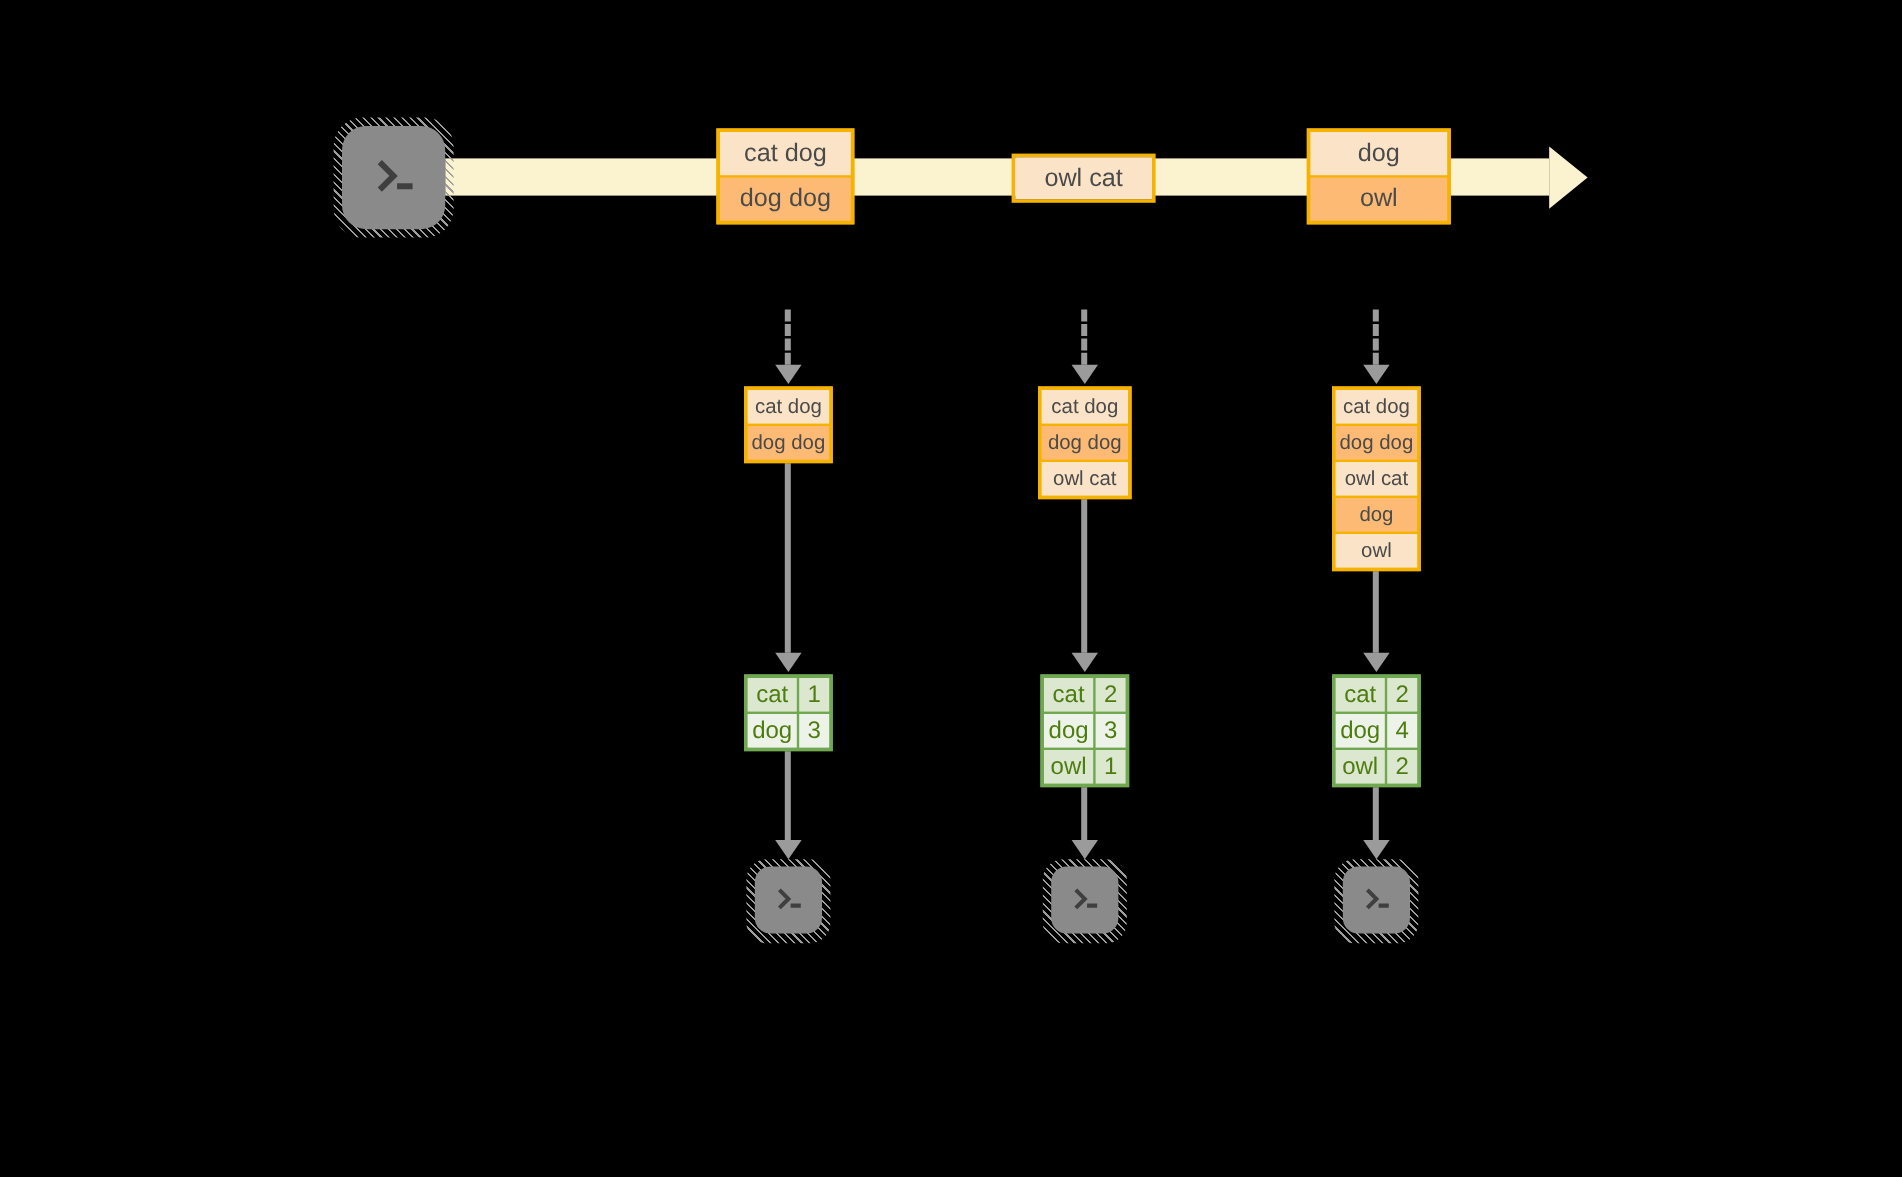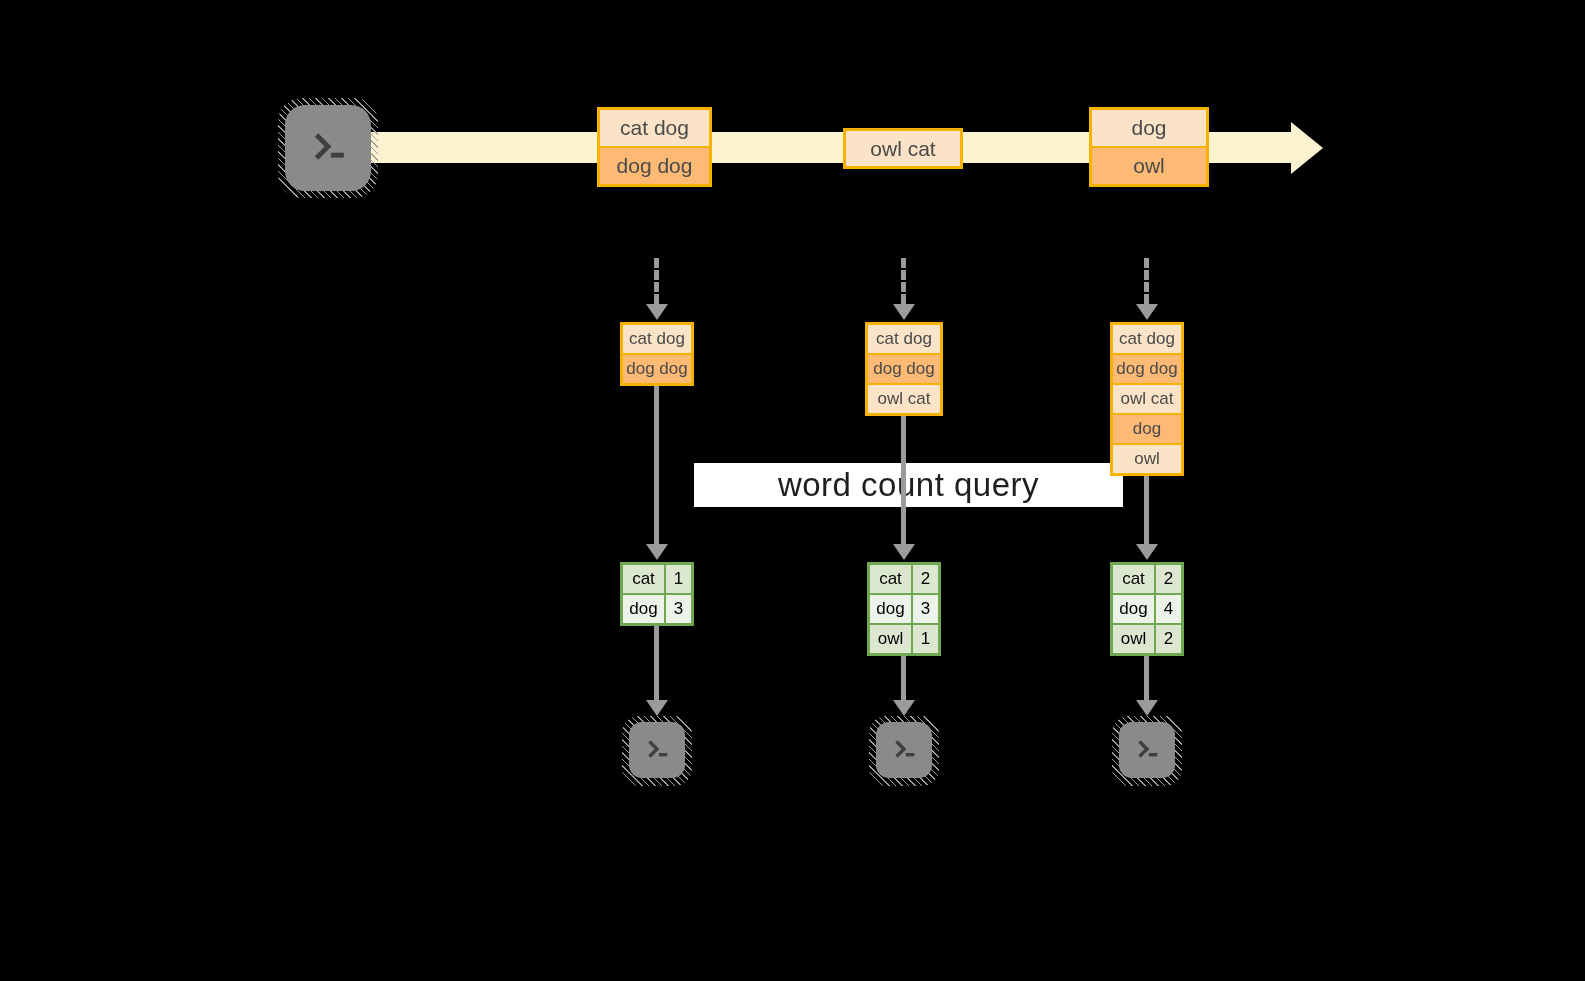--- a/index.html
+++ b/index.html
@@ -56,21 +56,21 @@
     font-size:33px;color:#1F1F1F;letter-spacing:0.5px;
   }
 
   
   .gtable{
     position:absolute;border:3px solid #6FA850;background:#6FA850;z-index:3;
     display:grid;grid-template-columns:41px 25px;gap:2px;
   }
   .gtable .gcell{
     height:28px;display:flex;align-items:center;justify-content:center;
-    font-size:17px;color:#000000;
+    font-size:20px;color:#4d7c0f;
   }
   .gcell.dark{background:#DCE7D0;}
   .gcell.light{background:#EEF3EA;}
 </style>
 </head>
 <body>
 
 <div class="canvas">
 
   <div class="stream-band"></div>
@@ -113,23 +113,20 @@
     <div class="cell peach">owl cat</div>
   </div>
   <div class="obox state" style="left:1110px;top:322px;width:68px;">
     <div class="cell peach">cat dog</div>
     <div class="cell cream">dog dog</div>
     <div class="cell peach">owl cat</div>
     <div class="cell cream">dog</div>
     <div class="cell peach">owl</div>
   </div>
 
-  <div class="query-band">
-    <span>word count query</span>
-  </div>
 
   <div class="solid-line" style="left:654px;top:386px;height:158px;"></div>
   <div class="arrow-head" style="left:646px;top:544px;"></div>
   <div class="solid-line" style="left:901px;top:416px;height:128px;"></div>
   <div class="arrow-head" style="left:893px;top:544px;"></div>
   <div class="solid-line" style="left:1144px;top:476px;height:68px;"></div>
   <div class="arrow-head" style="left:1136px;top:544px;"></div>
 
   <div class="gtable" style="left:620px;top:562px;">
     <div class="gcell dark">cat</div>

